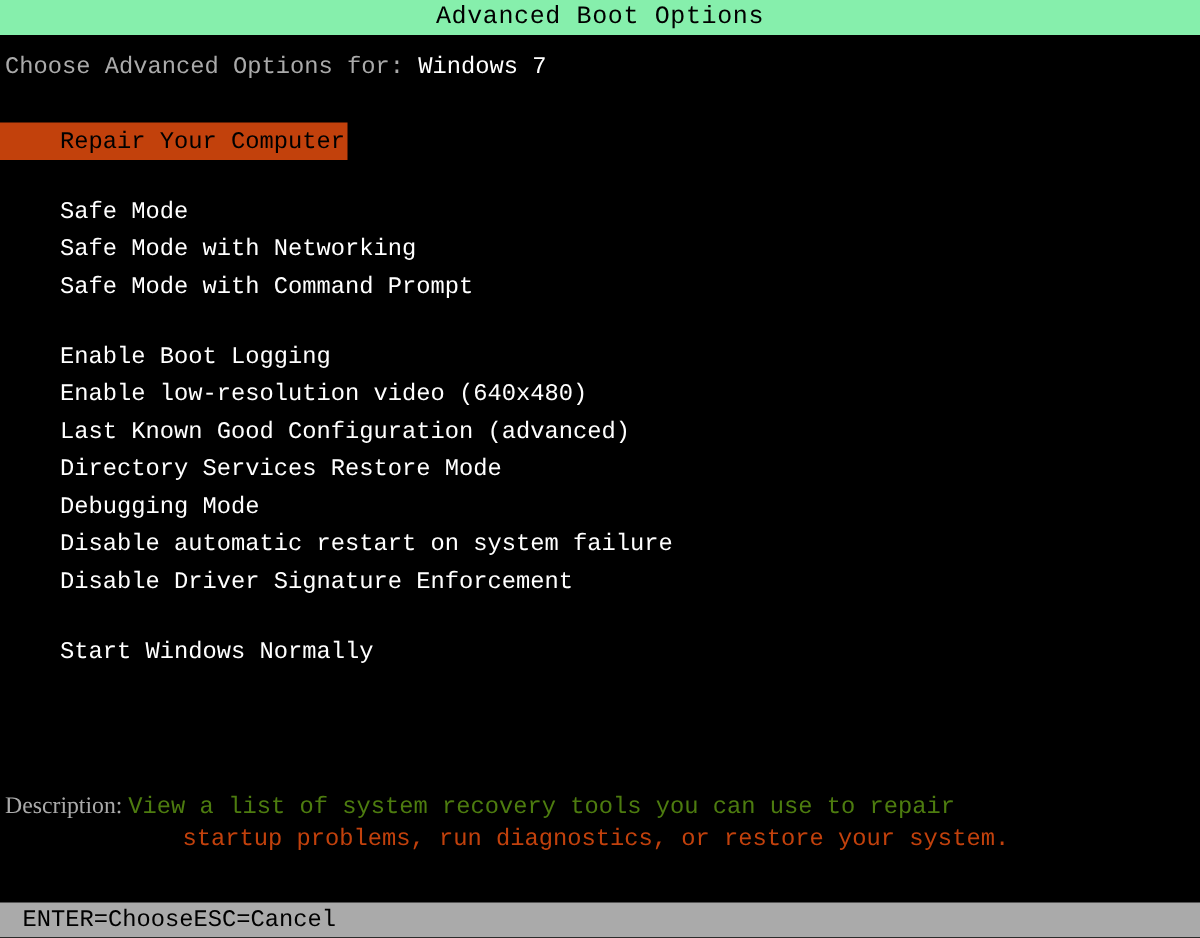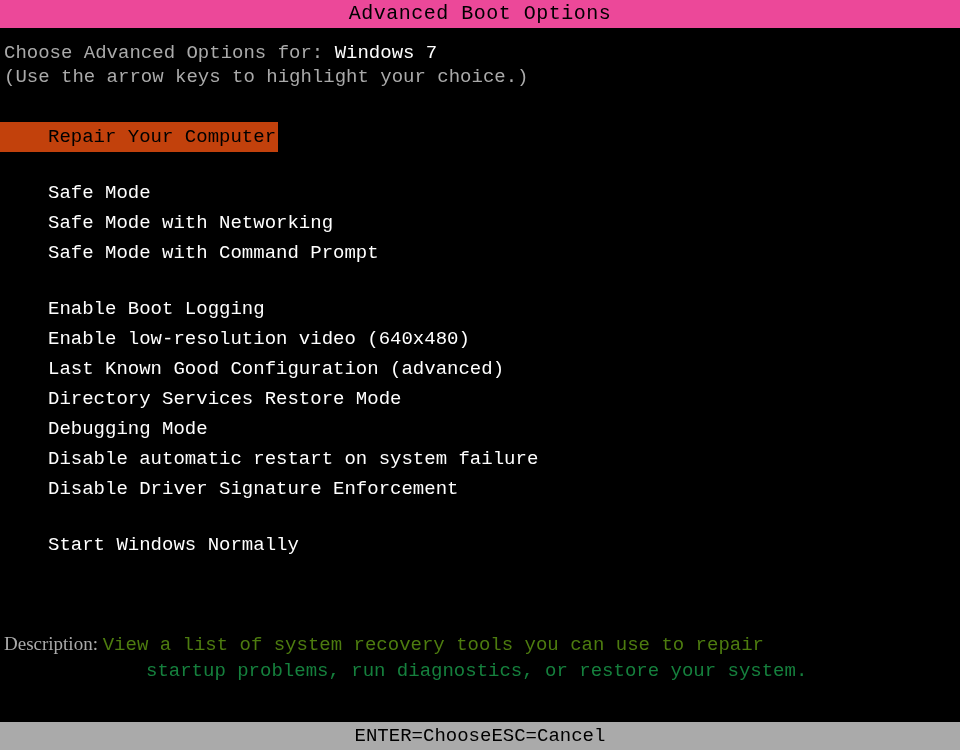--- a/index.html
+++ b/index.html
@@ -13,21 +13,21 @@
       background: #000;
       font-family: 'Consolas', 'Courier New', monospace;
       font-size: 19px;
       color: #aaa;
       overflow: hidden;
       position: relative;
     }
     .title-bar {
       width: 100%;
       height: 28px;
-      background: #ec4899;
+      background: #86efac;
       color: #000;
       text-align: center;
       line-height: 28px;
       font-size: 20px;
       letter-spacing: 0.5px;
     }
     .content {
       padding: 0;
     }
     .header-line {
@@ -81,51 +81,50 @@
       width: 952px;
     }
     .desc-label {
       color: #aaa;
       font-family: Liberation Serif, serif;
     }
     .desc-text {
       color: #4d7c0f;
     }
     .desc-line2 {
-      color: #15803d;
+      color: #c2410c;
       padding-left: 142px;
       line-height: 30px;
     }
     .footer-bar {
       position: absolute;
       bottom: 0;
       left: 0;
       width: 100%;
       height: 28px;
       background: #aaa;
       color: #000;
       line-height: 28px;
       display: flex;
-      justify-content: center;
-      padding: 0 30px;
+      justify-content: flex-start;
+      padding: 0 18px;
       font-size: 19px;
     }
   </style>
 </head>
 <body>
 
 <div class="title-bar">
   <span>Advanced Boot Options</span>
 </div>
 
 <div class="content">
   <div class="header-line">
     <span class="prefix">Choose Advanced Options for: </span><span class="os-name">Windows 7</span>
   </div>
-  <div class="instruction">(Use the arrow keys to highlight your choice.)</div>
 
   <div class="menu">
     <div class="menu-group">
       <div class="selected-wrapper">
         <span class="menu-item selected">Repair Your Computer</span>
       </div>
     </div>
     <div class="menu-group">
       <div class="menu-item">Safe Mode</div>
       <div class="menu-item">Safe Mode with Networking</div>

